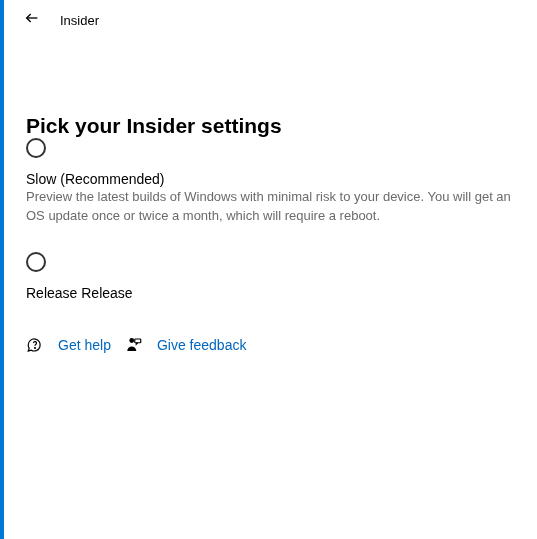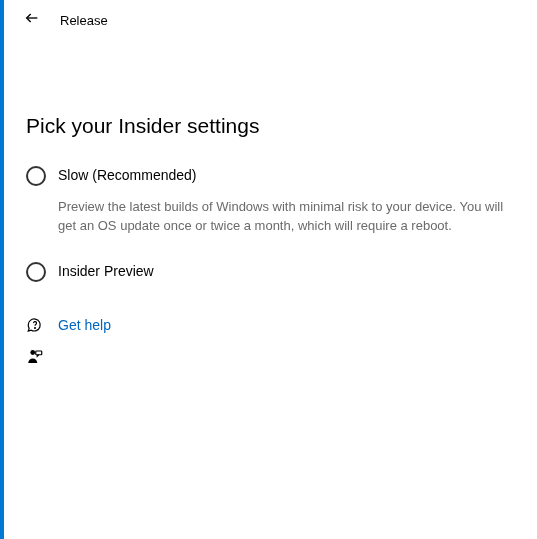--- a/index.html
+++ b/index.html
@@ -32,30 +32,30 @@
   .back-btn svg { width: 16px; height: 16px; }
   .header-title {
     font-size: 13px;
     color: #000;
   }
   .content {
     padding: 76px 26px 0 26px;
   }
   .page-title {
     font-size: 21px;
-    font-weight: 400;
+    font-weight: 700;
     color: #000;
-    margin-bottom: 28px;
   }
   .radio-group { display: flex; flex-direction: column; gap: 26px; }
   .radio-option {
     display: flex;
     align-items: flex-start;
     gap: 12px;
     cursor: pointer;
+    flex-direction: column;
   }
   .radio-circle {
     flex: 0 0 auto;
     width: 20px; height: 20px;
     border: 2px solid #333;
     border-radius: 50%;
     display: flex; align-items: center; justify-content: center;
     margin-top: 0px;
   }
   .radio-circle.selected {
@@ -69,26 +69,26 @@
   .radio-text { flex: 1; }
   .radio-label {
     font-size: 14px;
     color: #000;
     line-height: 1.3;
   }
   .radio-desc {
     font-size: 13px;
     color: #6b6b6b;
     line-height: 1.45;
-    margin-top: 14px;
+    margin-top: 0;
   }
   .links {
     margin-top: 34px;
     display: flex;
-    flex-direction: column;
+    flex-direction: row;
     gap: 14px;
   }
   .link-row {
     display: flex;
     align-items: center;
     gap: 14px;
     cursor: pointer;
   }
   .link-icon {
     width: 18px; height: 18px;
@@ -108,41 +108,41 @@
 
 <div class="header">
   <div class="back-btn">
     <span>
       <svg viewBox="0 0 24 24" fill="none" stroke="#000" stroke-width="2">
         <line x1="20" y1="12" x2="4" y2="12"></line>
         <polyline points="10,18 4,12 10,6"></polyline>
       </svg>
     </span>
   </div>
-  <div class="header-title">Release</div>
+  <div class="header-title">Insider</div>
 </div>
 
 <div class="content">
   <h1 class="page-title">Pick your Insider settings</h1>
 
   <div class="radio-group">
 
     <div class="radio-option">
       <div class="radio-circle"></div>
       <div class="radio-text">
         <div class="radio-label">Slow (Recommended)</div>
         <div class="radio-desc">Preview the latest builds of Windows with minimal risk to your device. You will get an OS update once or twice a month, which will require a reboot.</div>
       </div>
     </div>
 
 
     <div class="radio-option">
       <div class="radio-circle"></div>
       <div class="radio-text">
-        <div class="radio-label">Insider Preview</div>
+        <div class="radio-label">Release Release</div>
       </div>
     </div>
 
   </div>
 
   <div class="links">
     <div class="link-row">
       <span class="link-icon">
         <svg viewBox="0 0 24 24" fill="none" stroke="#000" stroke-width="1.6">
           <path d="M3 12a8 8 0 1 1 4 6.9L3 20l1.2-3.6A7.9 7.9 0 0 1 3 12z"></path>
@@ -154,15 +154,16 @@
     </div>
     <div class="link-row">
       <span class="link-icon">
         <svg viewBox="0 0 24 24" fill="#000">
           <circle cx="9" cy="6" r="3.2"></circle>
           <path d="M3 20c0-3.3 2.7-6 6-6s6 2.7 6 6H3z"></path>
           <rect x="13" y="4" width="8" height="5" rx="1" fill="none" stroke="#000" stroke-width="1.6"></rect>
           <path d="M15 9v2l2-2" fill="none" stroke="#000" stroke-width="1.6"></path>
         </svg>
       </span>
+      <span class="link-text">Give feedback</span>
     </div>
   </div>
 </div>
 
 </body></html>

